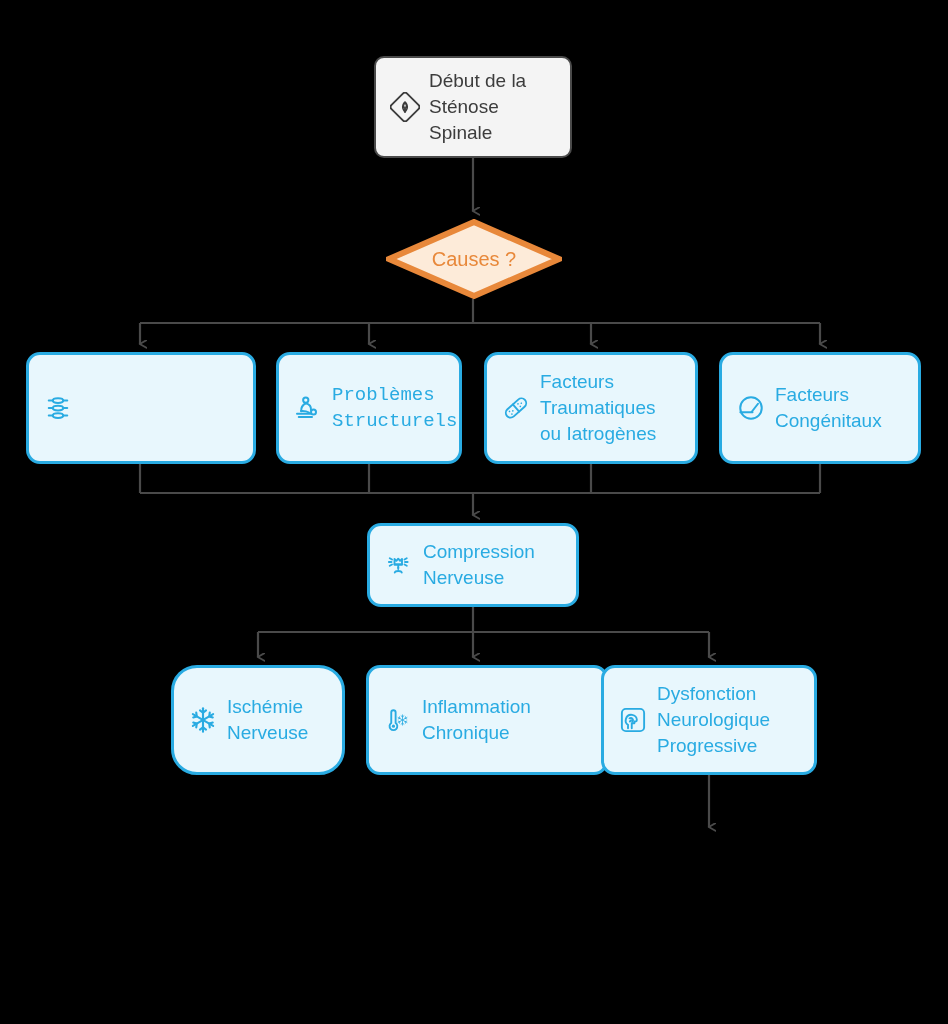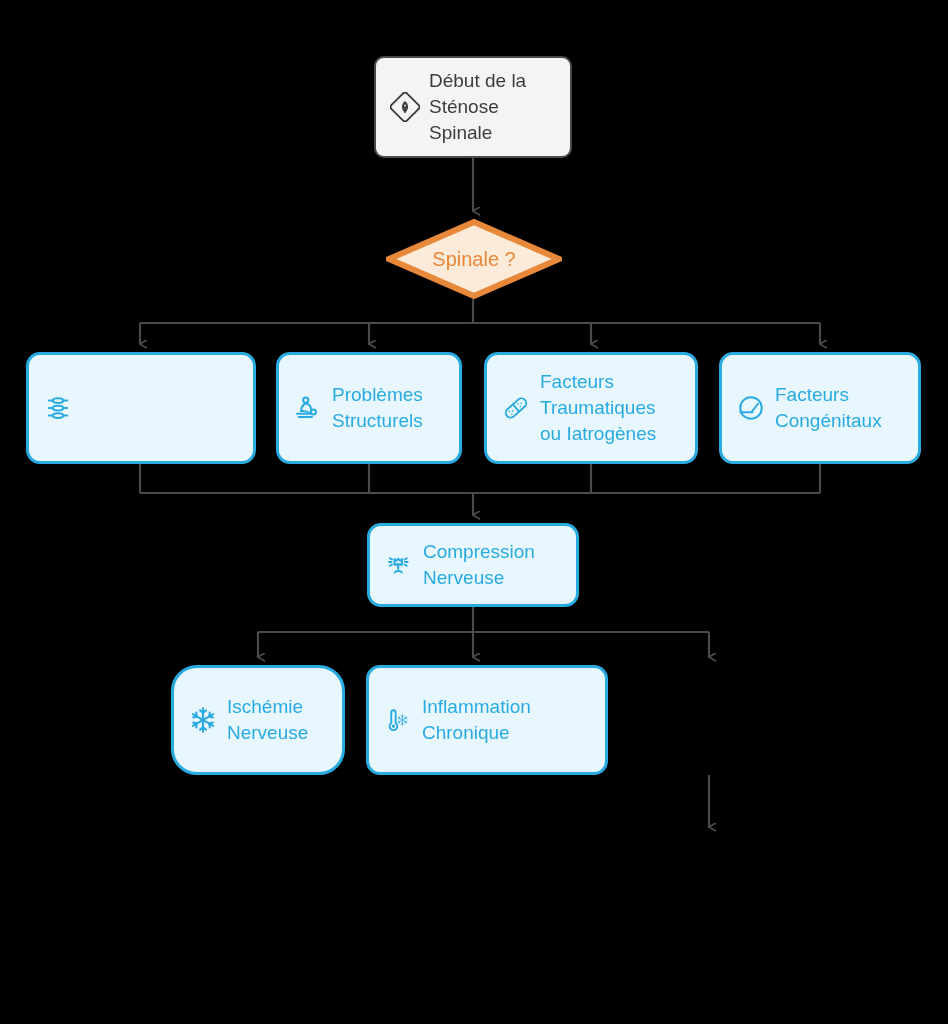--- a/index.html
+++ b/index.html
@@ -135,37 +135,37 @@
     </span>
     <span class="label">Début de la
 Sténose
 Spinale</span>
   </div>
 
   <div class="n-dec" style="left:386px; top:219px; width:176px; height:80px;">
     <svg class="dia" viewBox="0 0 176 80" preserveAspectRatio="none">
       <polygon points="88,3 173,40 88,77 3,40" fill="#FDEBD9" stroke="#E8883A" stroke-width="6" stroke-linejoin="miter"></polygon>
     </svg>
-    <span class="label">Spinale ?</span>
+    <span class="label">Causes ?</span>
   </div>
 
   <div class="node n-proc" style="left:26px; top:352px; width:230px; height:112px;">
     <span class="ico">
       <svg width="30" height="30" viewBox="0 0 24 24" fill="none" stroke="#29ABE2" stroke-width="1.6" stroke-linecap="round" stroke-linejoin="round">
         <ellipse cx="12" cy="6" rx="4.2" ry="1.9"></ellipse>
         <path d="M7.8 6 H4.6 M16.2 6 H19.4"></path>
         <ellipse cx="12" cy="12" rx="4.2" ry="1.9"></ellipse>
         <path d="M7.8 12 H4.6 M16.2 12 H19.4"></path>
         <ellipse cx="12" cy="18" rx="4.2" ry="1.9"></ellipse>
         <path d="M7.8 18 H4.6 M16.2 18 H19.4"></path>
       </svg>
     </span>
   </div>
 
-  <div class="node n-proc" style="left:276px; top:352px; width:186px; height:112px;">
+  <div class="node n-proc" style="left:276px; top:352px; width:186px; height:112px;font-family:Liberation Mono, monospace;">
     <span class="ico">
       <svg width="30" height="30" viewBox="0 0 24 24" fill="none" stroke="#29ABE2" stroke-width="1.6" stroke-linecap="round" stroke-linejoin="round">
         <circle cx="10.2" cy="5.6" r="2.1"></circle>
         <path d="M10.2 8.2 C7.6 9.6 6.3 12 6.6 14.6"></path>
         <path d="M10.2 8.2 C13.2 9.0 14.6 11.2 14.4 13.6"></path>
         <circle cx="16.4" cy="15.2" r="2.0"></circle>
         <path d="M3.2 16.6 H14.2"></path>
         <path d="M4.6 19.2 H15.2"></path>
         <path d="M6.4 14.4 C8.6 14.2 11.0 14.6 12.8 15.6"></path>
       </svg>
@@ -255,15 +255,30 @@
           <path d="M17.2 15.0 L17.6 18.2 M17.2 15.0 L20.2 14.1"></path>
           <path d="M6.8 15.0 L3.8 14.1 M6.8 15.0 L6.4 18.2"></path>
           <path d="M17.2 9.0 L20.2 9.9 M17.2 9.0 L17.6 5.8"></path>
         </g>
       </svg>
     </span>
     <span class="label">Inflammation
 Chronique</span>
   </div>
 
+  <div class="node n-proc" style="left:601px; top:665px; width:216px; height:110px;">
+    <span class="ico">
+      <svg width="30" height="30" viewBox="0 0 24 24" fill="none" stroke="#29ABE2" stroke-width="1.5" stroke-linecap="round" stroke-linejoin="round">
+        <rect x="3.1" y="3.1" width="17.8" height="17.8" rx="3.2"></rect>
+        <path d="M8.0 18.6 V15.9 C6.4 14.9 5.8 13.1 6.3 11.3
+                 C6.9 9.0 9.0 7.6 11.3 7.9 C13.4 8.2 15.0 9.9 15.1 12.0
+                 C15.1 12.9 14.6 13.2 14.0 13.2 H13.1 V14.6 H11.0 V18.6"></path>
+        <path d="M9.2 10.6 C10.1 10.2 11.1 10.4 11.7 11.2 C12.2 11.9 12.1 12.9 11.4 13.4"></path>
+        <path d="M10.5 12.2 L9.5 13.2"></path>
+      </svg>
+    </span>
+    <span class="label">Dysfonction
+Neurologique
+Progressive</span>
+  </div>
 
 
 </div>
 
 </body></html>

